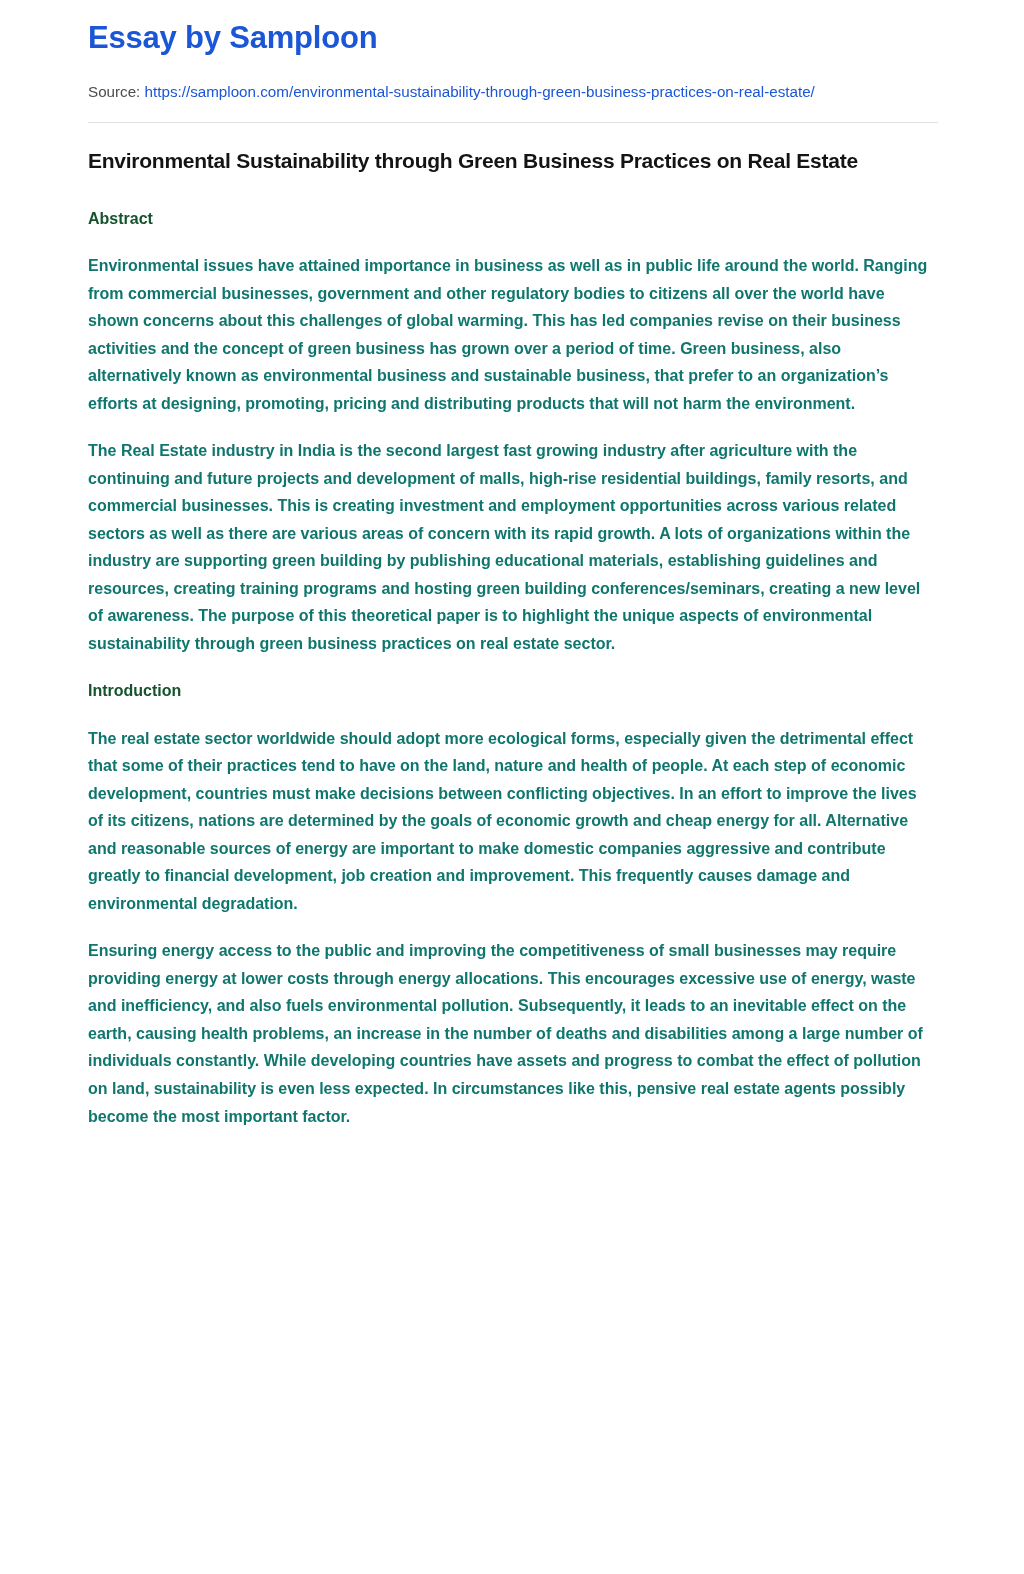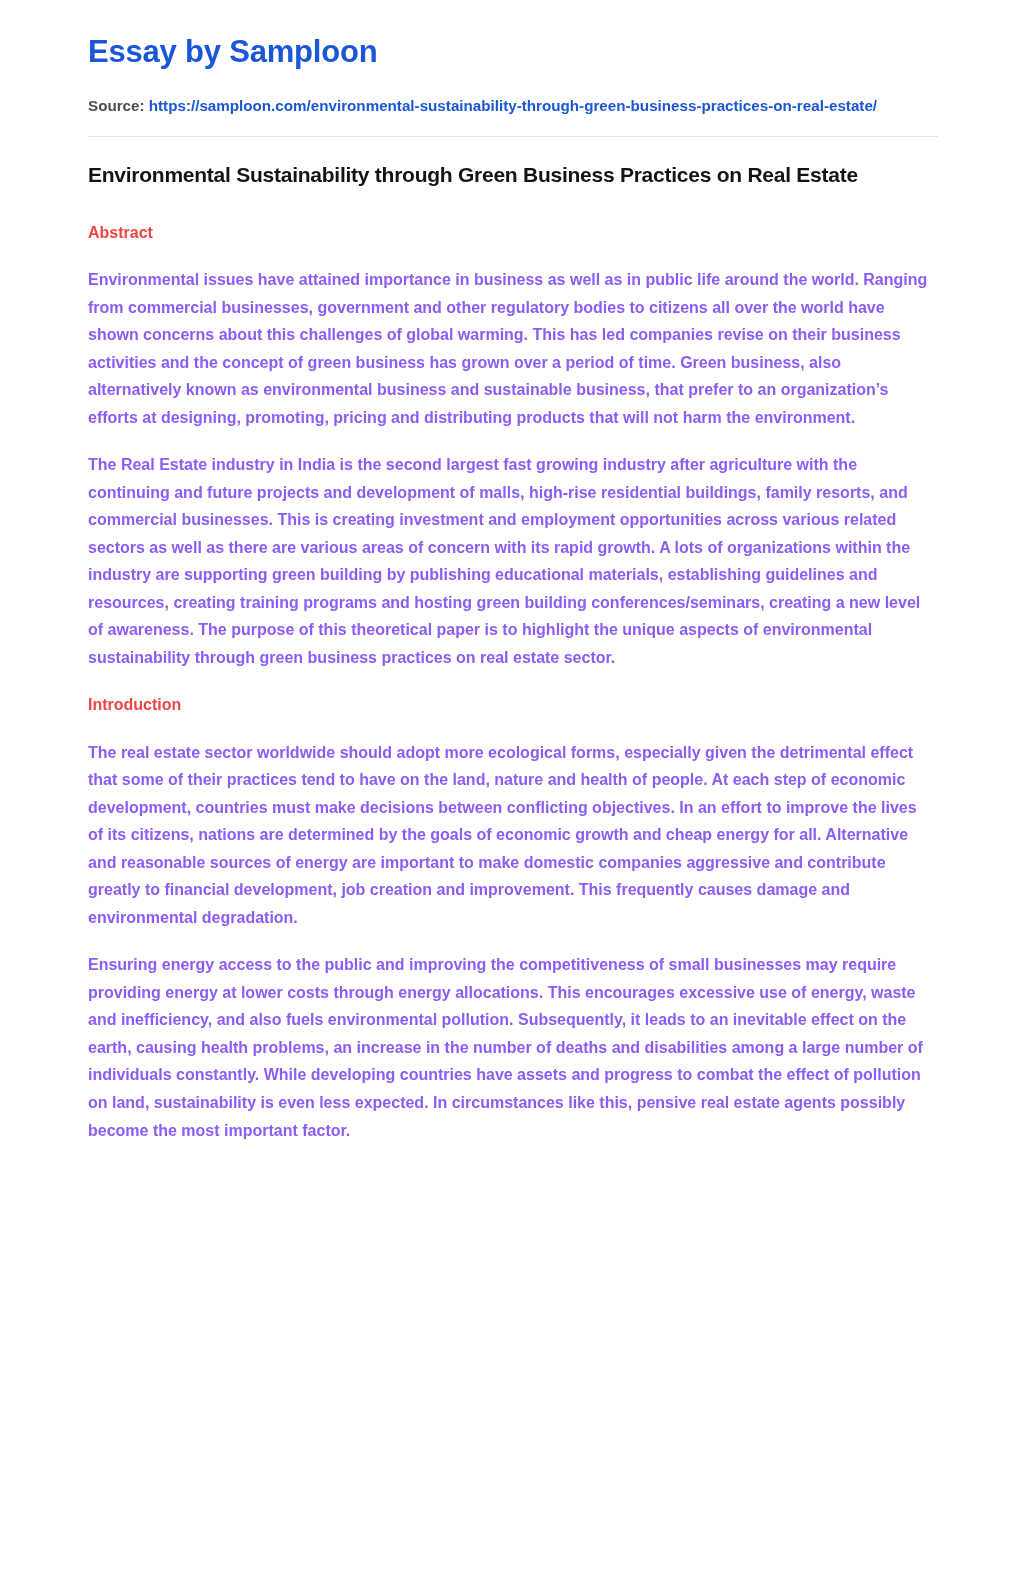--- a/index.html
+++ b/index.html
@@ -17,43 +17,43 @@
   }
   .page {
     width: 1024px;
     min-height: 1574px;
     box-sizing: border-box;
     padding: 0 88px 0 88px;
     position: relative;
   }
   
   .brand {
-    padding-top: 34px;
+    padding-top: 20px;
     font-size: 31px;
     line-height: 1.15;
     font-weight: bold;
     color: #1a56d6;
     letter-spacing: -0.2px;
   }
   
   .source-block {
     margin-top: 24px;
     font-size: 15.2px;
     line-height: 1.58;
     font-weight: 600;
     max-width: 850px;
     word-break: break-word;
   }
   .source-label {
     color: #4d4d4d;
-    font-weight: 700;
+    font-weight: 400;
   }
   .source-url {
     color: #1a56d6;
-    font-weight: 700;
+    font-weight: 400;
     text-decoration: none;
     word-break: break-all;
   }
   
   .divider {
     margin-top: 18px;
     border: 0;
     border-top: 1px solid #e2e2e2;
     width: 850px;
   }
@@ -69,28 +69,28 @@
   }
   
   .body-content {
     margin-top: 28px;
     max-width: 850px;
   }
   .section-head {
     font-size: 16px;
     line-height: 1.72;
     font-weight: 600;
-    color: #ef4444;
+    color: #14532d;
     margin: 0 0 20px 0;
   }
   .para {
     font-size: 16px;
     line-height: 1.72;
     font-weight: 600;
-    color: #8b5cf6;
+    color: #0f766e;
     margin: 0 0 20px 0;
     text-align: left;
   }
   .para:last-child { margin-bottom: 0; }
 </style>
 </head>
 <body>
 
 <div class="page">
 

